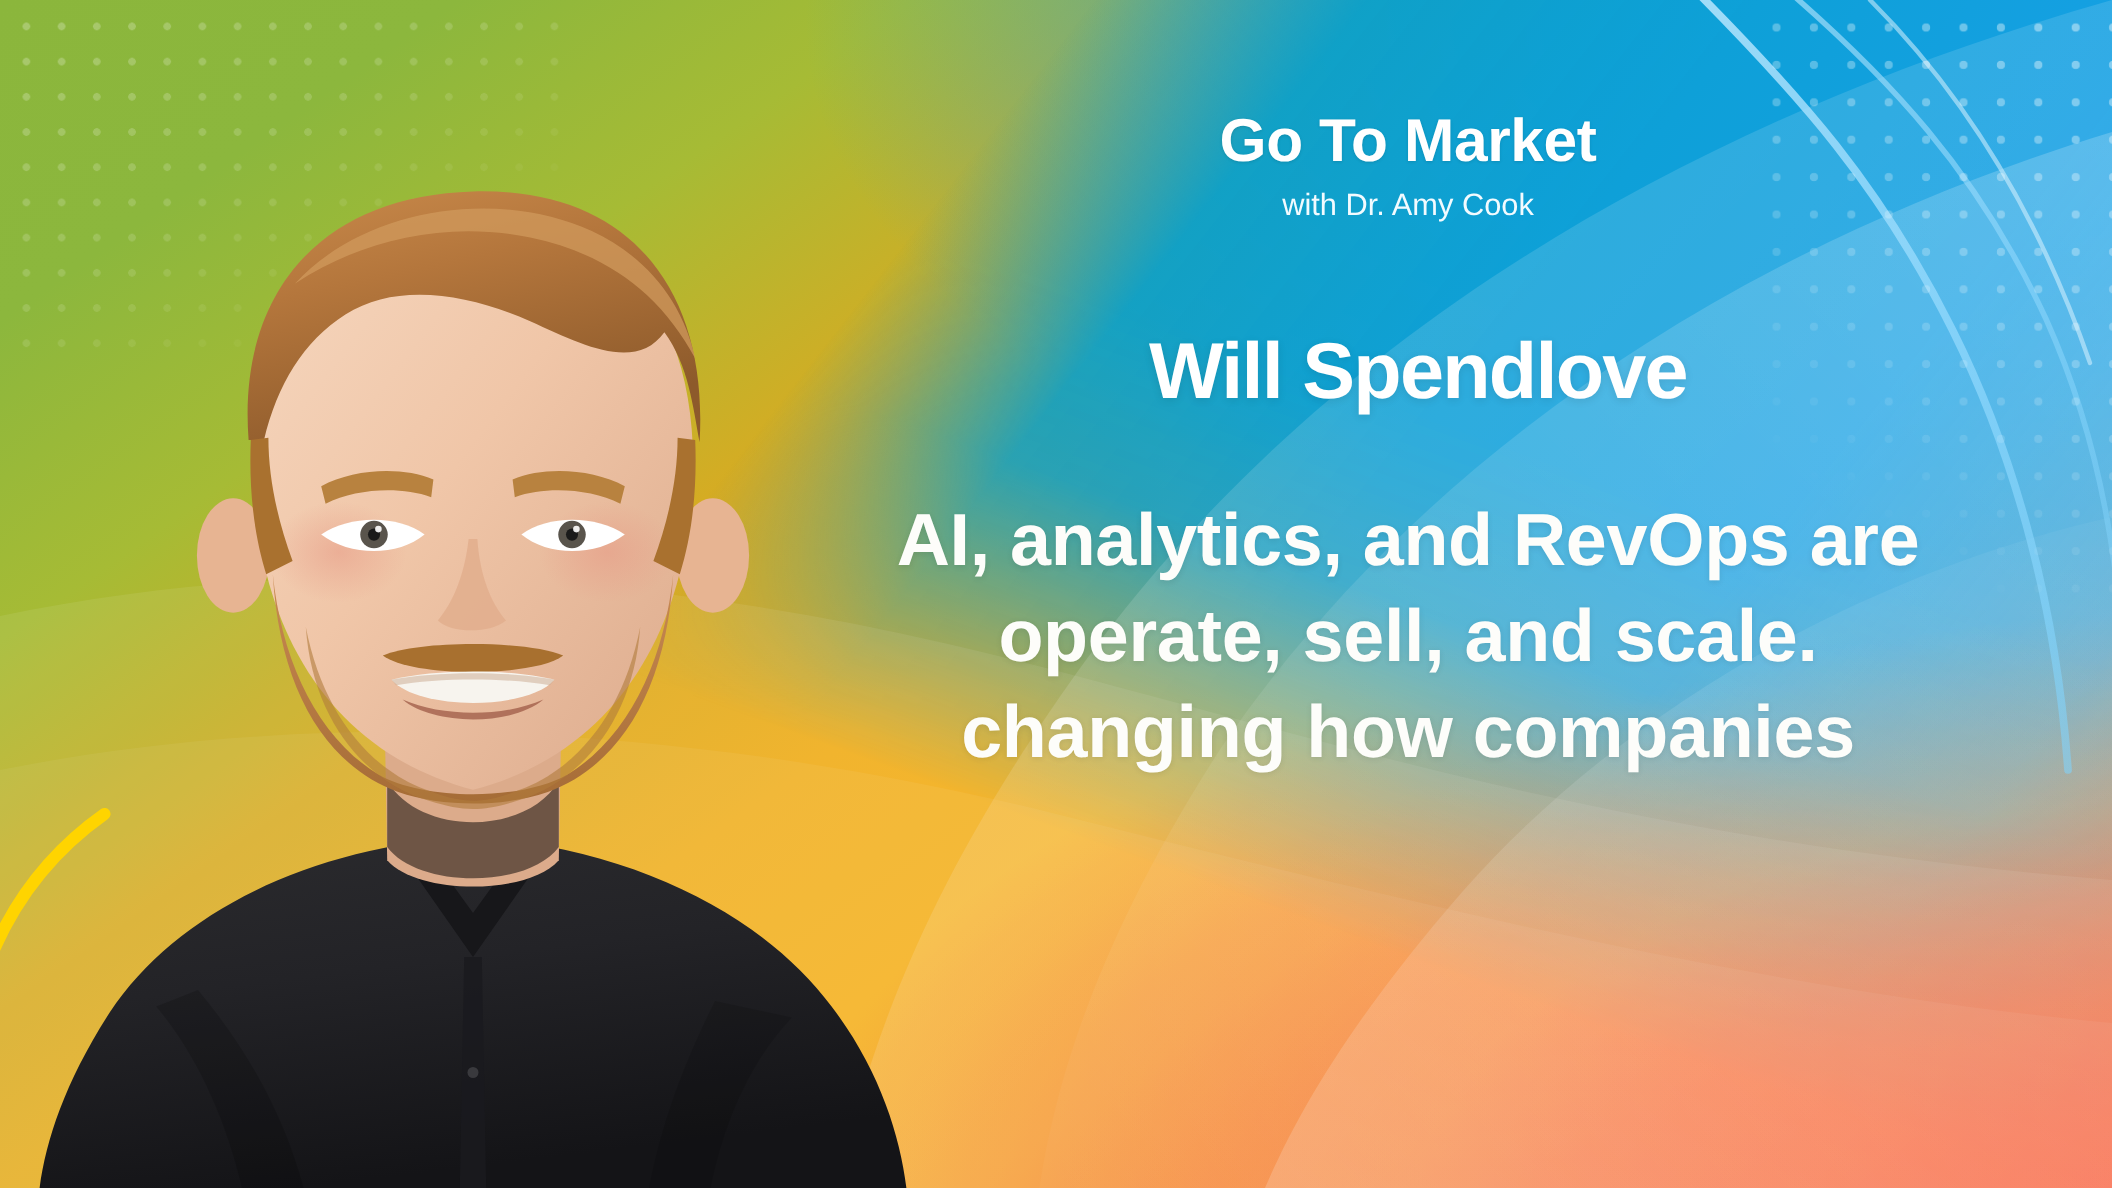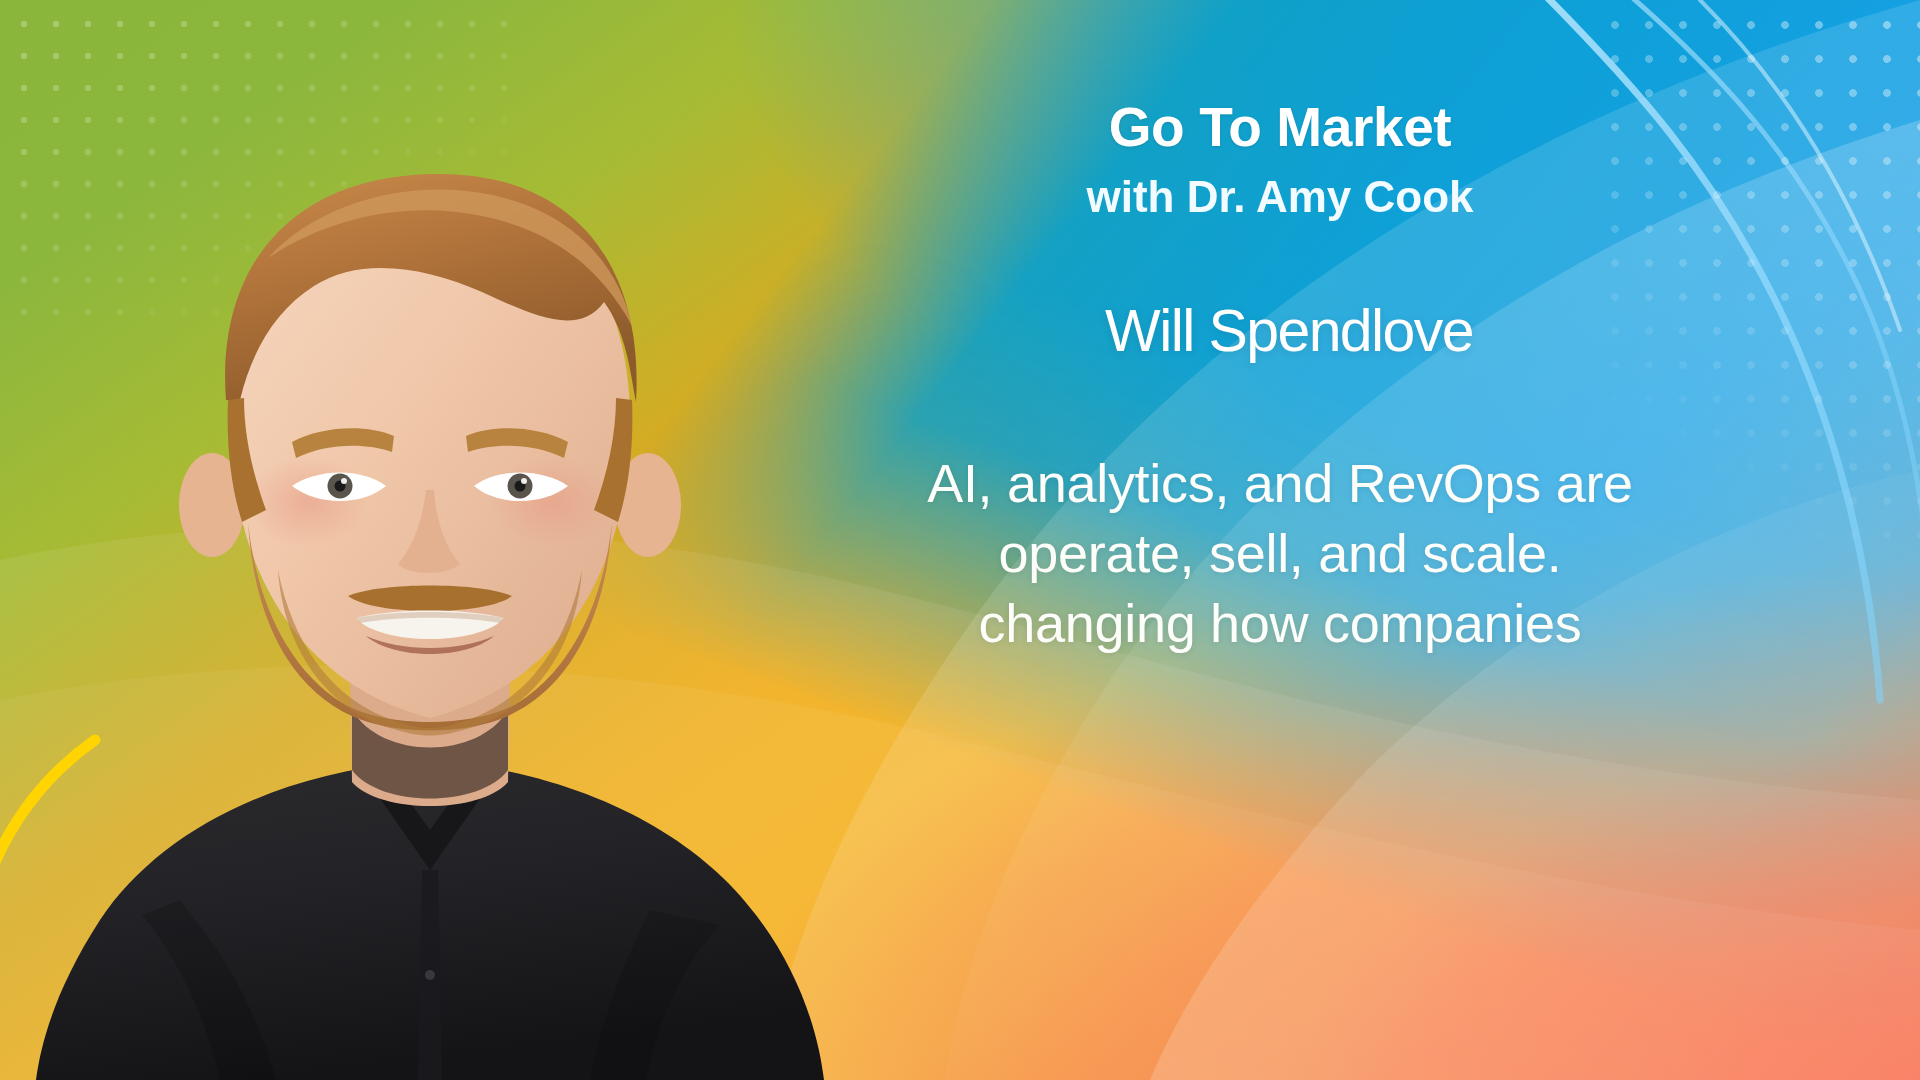--- a/index.html
+++ b/index.html
@@ -105,42 +105,42 @@
     font-size:55px;
     font-weight:bold;
     letter-spacing:-0.4px;
     color:#ffffff;
     line-height:1.08;
     text-shadow:0 1px 3px rgba(0,0,0,0.13);
   }
   .show-host {
     position:absolute;
     left:0; right:0; top:168px;
-    font-size:44px;
-    font-weight:700;
+    font-size:28px;
+    font-weight:400;
     color:#f2fbff;
     line-height:1.3;
   }
 
   .guest-name {
     position:absolute;
     left:18px; right:0; top:300px;
-    font-size:59px;
-    font-weight:normal;
+    font-size:72px;
+    font-weight:bold;
     letter-spacing:-1.6px;
     color:#ffffff;
     line-height:1.08;
     text-shadow:0 2px 8px rgba(0,0,0,0.10);
   }
 
   .guest-desc {
     position:absolute;
     left:22px; right:22px; top:448px;
-    font-size:54px;
-    font-weight:400;
+    font-size:67px;
+    font-weight:700;
     color:#fdfdfa;
     line-height:1.30;
     letter-spacing:-0.3px;
     text-shadow:0 1px 6px rgba(0,0,0,0.09);
   }
   .guest-desc .ln { display:block; }
 </style>
 </head>
 <body>
 

